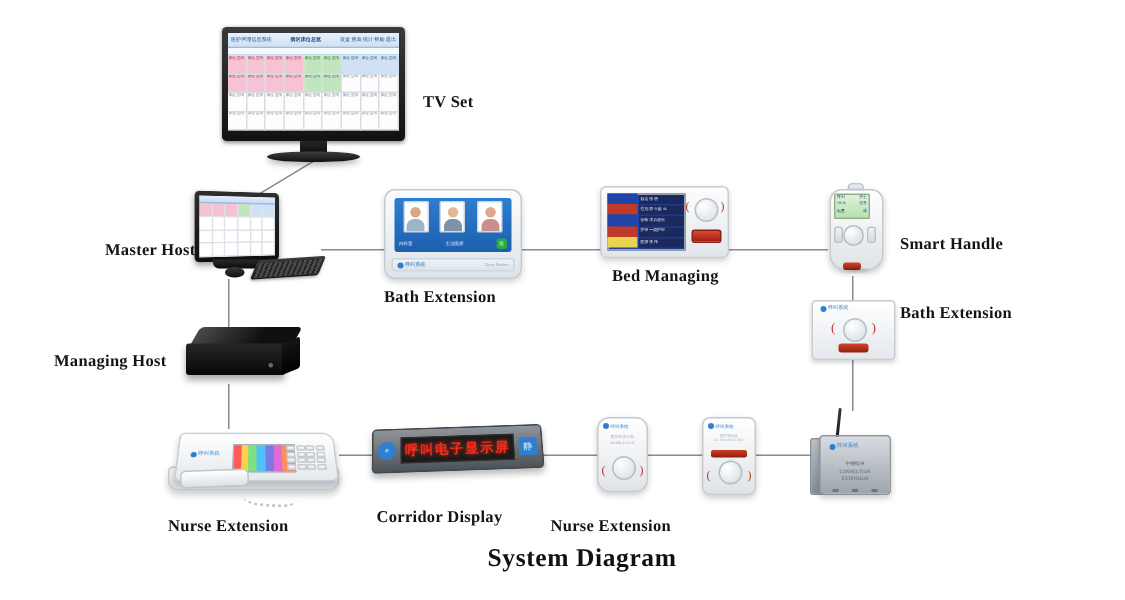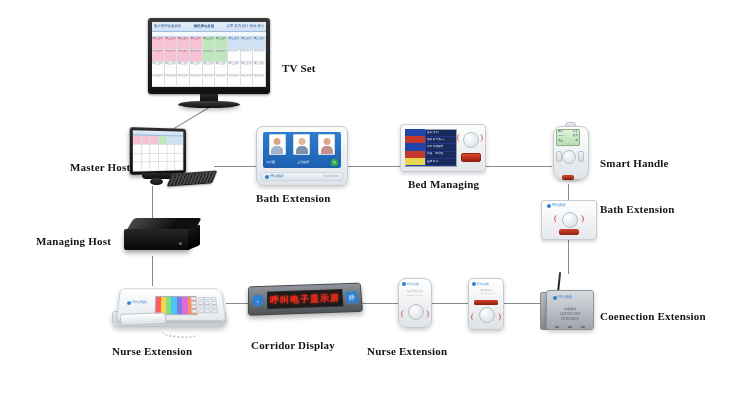--- a/index.html
+++ b/index.html
@@ -1118,16 +1118,16 @@
         <div>中继模块</div>
         <div>CONNECTION EXTENSION</div>
       </div>
       <div class="cx-feet">
         <i></i>
         <i></i>
         <i></i>
       </div>
     </div>
   </div>
-  <div class="label" style="left:600px; top:310px;">Coenection Extension</div>
-
+
+  <div class="title" style="left:325px; top:362px;">System Diagram</div>
 
 </div>
 
 </body></html>

